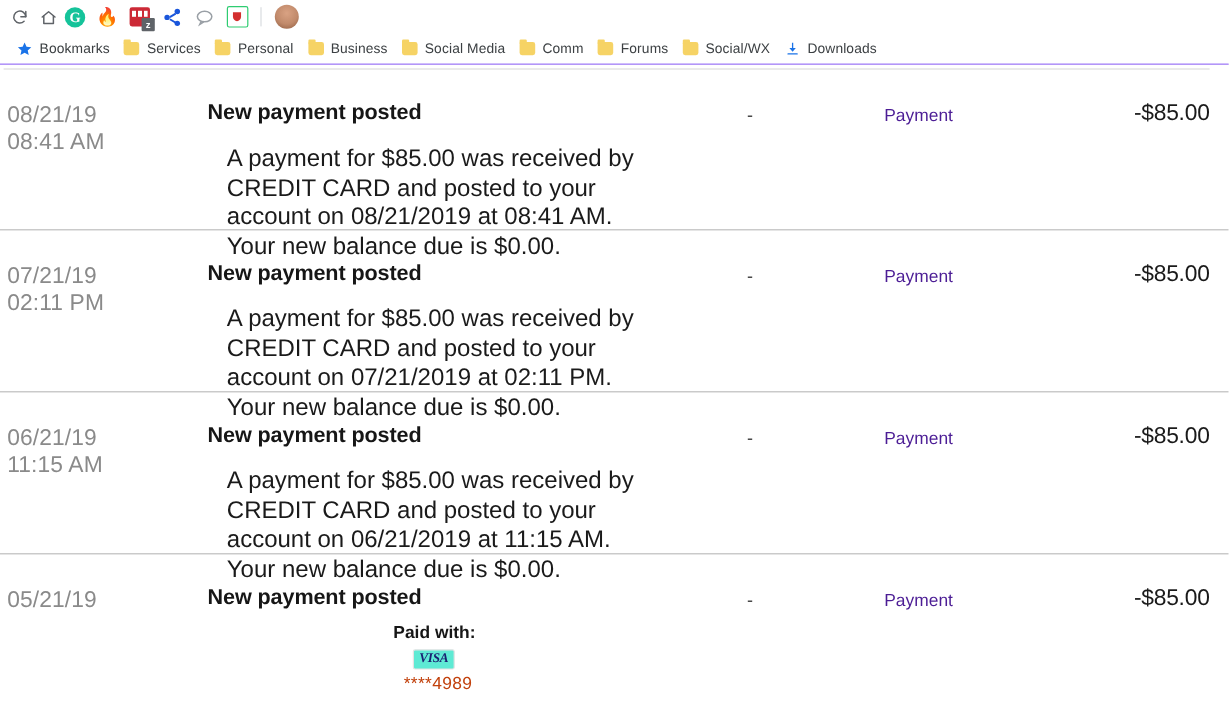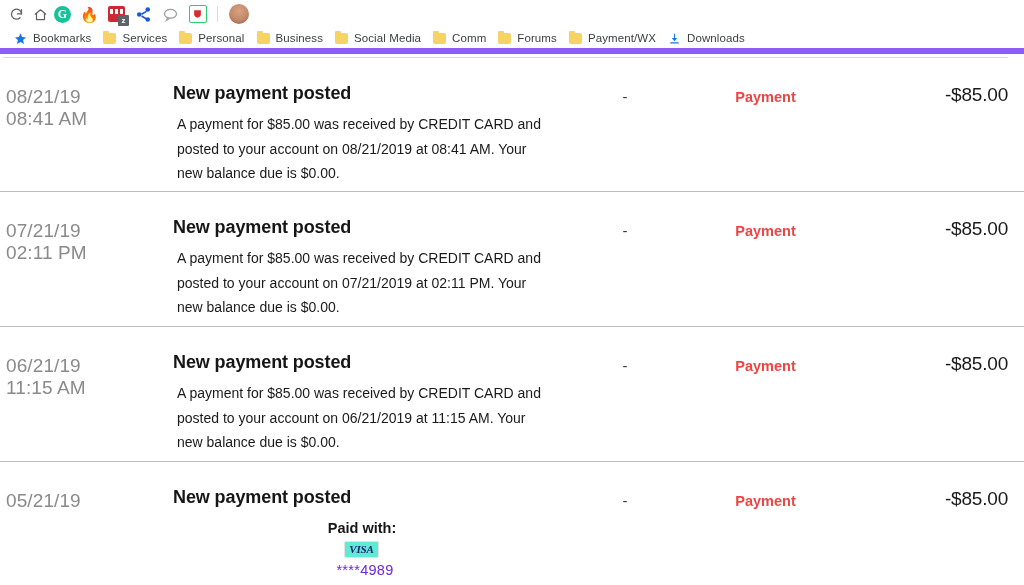--- a/index.html
+++ b/index.html
@@ -167,21 +167,21 @@
   }
 
   
   .bookmarks-bar {
     height: 26px;
     display: flex;
     align-items: center;
     padding-left: 8px;
     box-sizing: border-box;
     background: #ffffff;
-    border-bottom: 6px solid #8b5cf6;
+    border-bottom: 1px solid #8b5cf6;
   }
   .bm-item {
     display: flex;
     align-items: center;
     height: 20px;
     padding: 0 6px;
     border-radius: 4px;
     flex: 0 0 auto;
     white-space: nowrap;
   }
@@ -259,25 +259,25 @@
   }
   .txn-title {
     font-size: 18px;
     font-weight: bold;
     color: #161616;
     line-height: 22px;
     margin: 0 0 8px 0;
     letter-spacing: -0.1px;
   }
   .txn-body {
-    font-size: 14px;
+    font-size: 20px;
     color: #1a1a1a;
     line-height: 24.5px;
     max-width: 400px;
-    margin: 4px;
+    margin: 16px;
   }
   .detail-line {
     font-size: 14.5px;
     line-height: 25px;
     color: #7d7d7d;
     display: flex;
     align-items: center;
     flex-direction: column;
   }
   .detail-line b {
@@ -299,21 +299,21 @@
   }
   .visa-badge span {
     font-family: "Liberation Serif", serif;
     font-style: italic;
     font-weight: bold;
     font-size: 11px;
     color: #1a1f71;
     letter-spacing: -0.2px;
     line-height: 1;
   }
-  .card-mask { color: #6d28d9; letter-spacing: 0.3px; }
+  .card-mask { color: #c2410c; letter-spacing: 0.3px; }
 
   .col-dash {
     width: 96px;
     flex: 0 0 96px;
     text-align: center;
     padding-top: 4px;
     box-sizing: border-box;
   }
   .dash-mark {
     font-size: 15px;
@@ -323,22 +323,22 @@
 
   .col-type {
     width: 185px;
     flex: 0 0 185px;
     text-align: center;
     padding-top: 4px;
     box-sizing: border-box;
   }
   .type-text {
     font-size: 14.5px;
-    font-weight: bold;
-    color: #ef4444;
+    font-weight: normal;
+    color: #4c1d95;
     line-height: 22px;
   }
 
   .col-amount {
     width: 150px;
     flex: 0 0 150px;
     text-align: right;
     padding-top: 2px;
     box-sizing: border-box;
   }
@@ -468,21 +468,21 @@
       <span class="bm-icon">
           <span class="folder-ico"></span>
         </span>
       <span class="bm-label">Forums</span>
     </div>
 
     <div class="bm-item">
       <span class="bm-icon">
           <span class="folder-ico"></span>
         </span>
-      <span class="bm-label">Payment/WX</span>
+      <span class="bm-label">Social/WX</span>
     </div>
 
     <div class="bm-item">
       <span class="bm-icon">
         <svg class="dl-ico" viewBox="0 0 24 24" fill="#1a73e8">
           <path d="M11 3h2v8h4l-5 6-5-6h4z"></path>
           <rect x="4" y="19" width="16" height="2.2" rx="1"></rect>
         </svg>
       </span>
       <span class="bm-label">Downloads</span>

